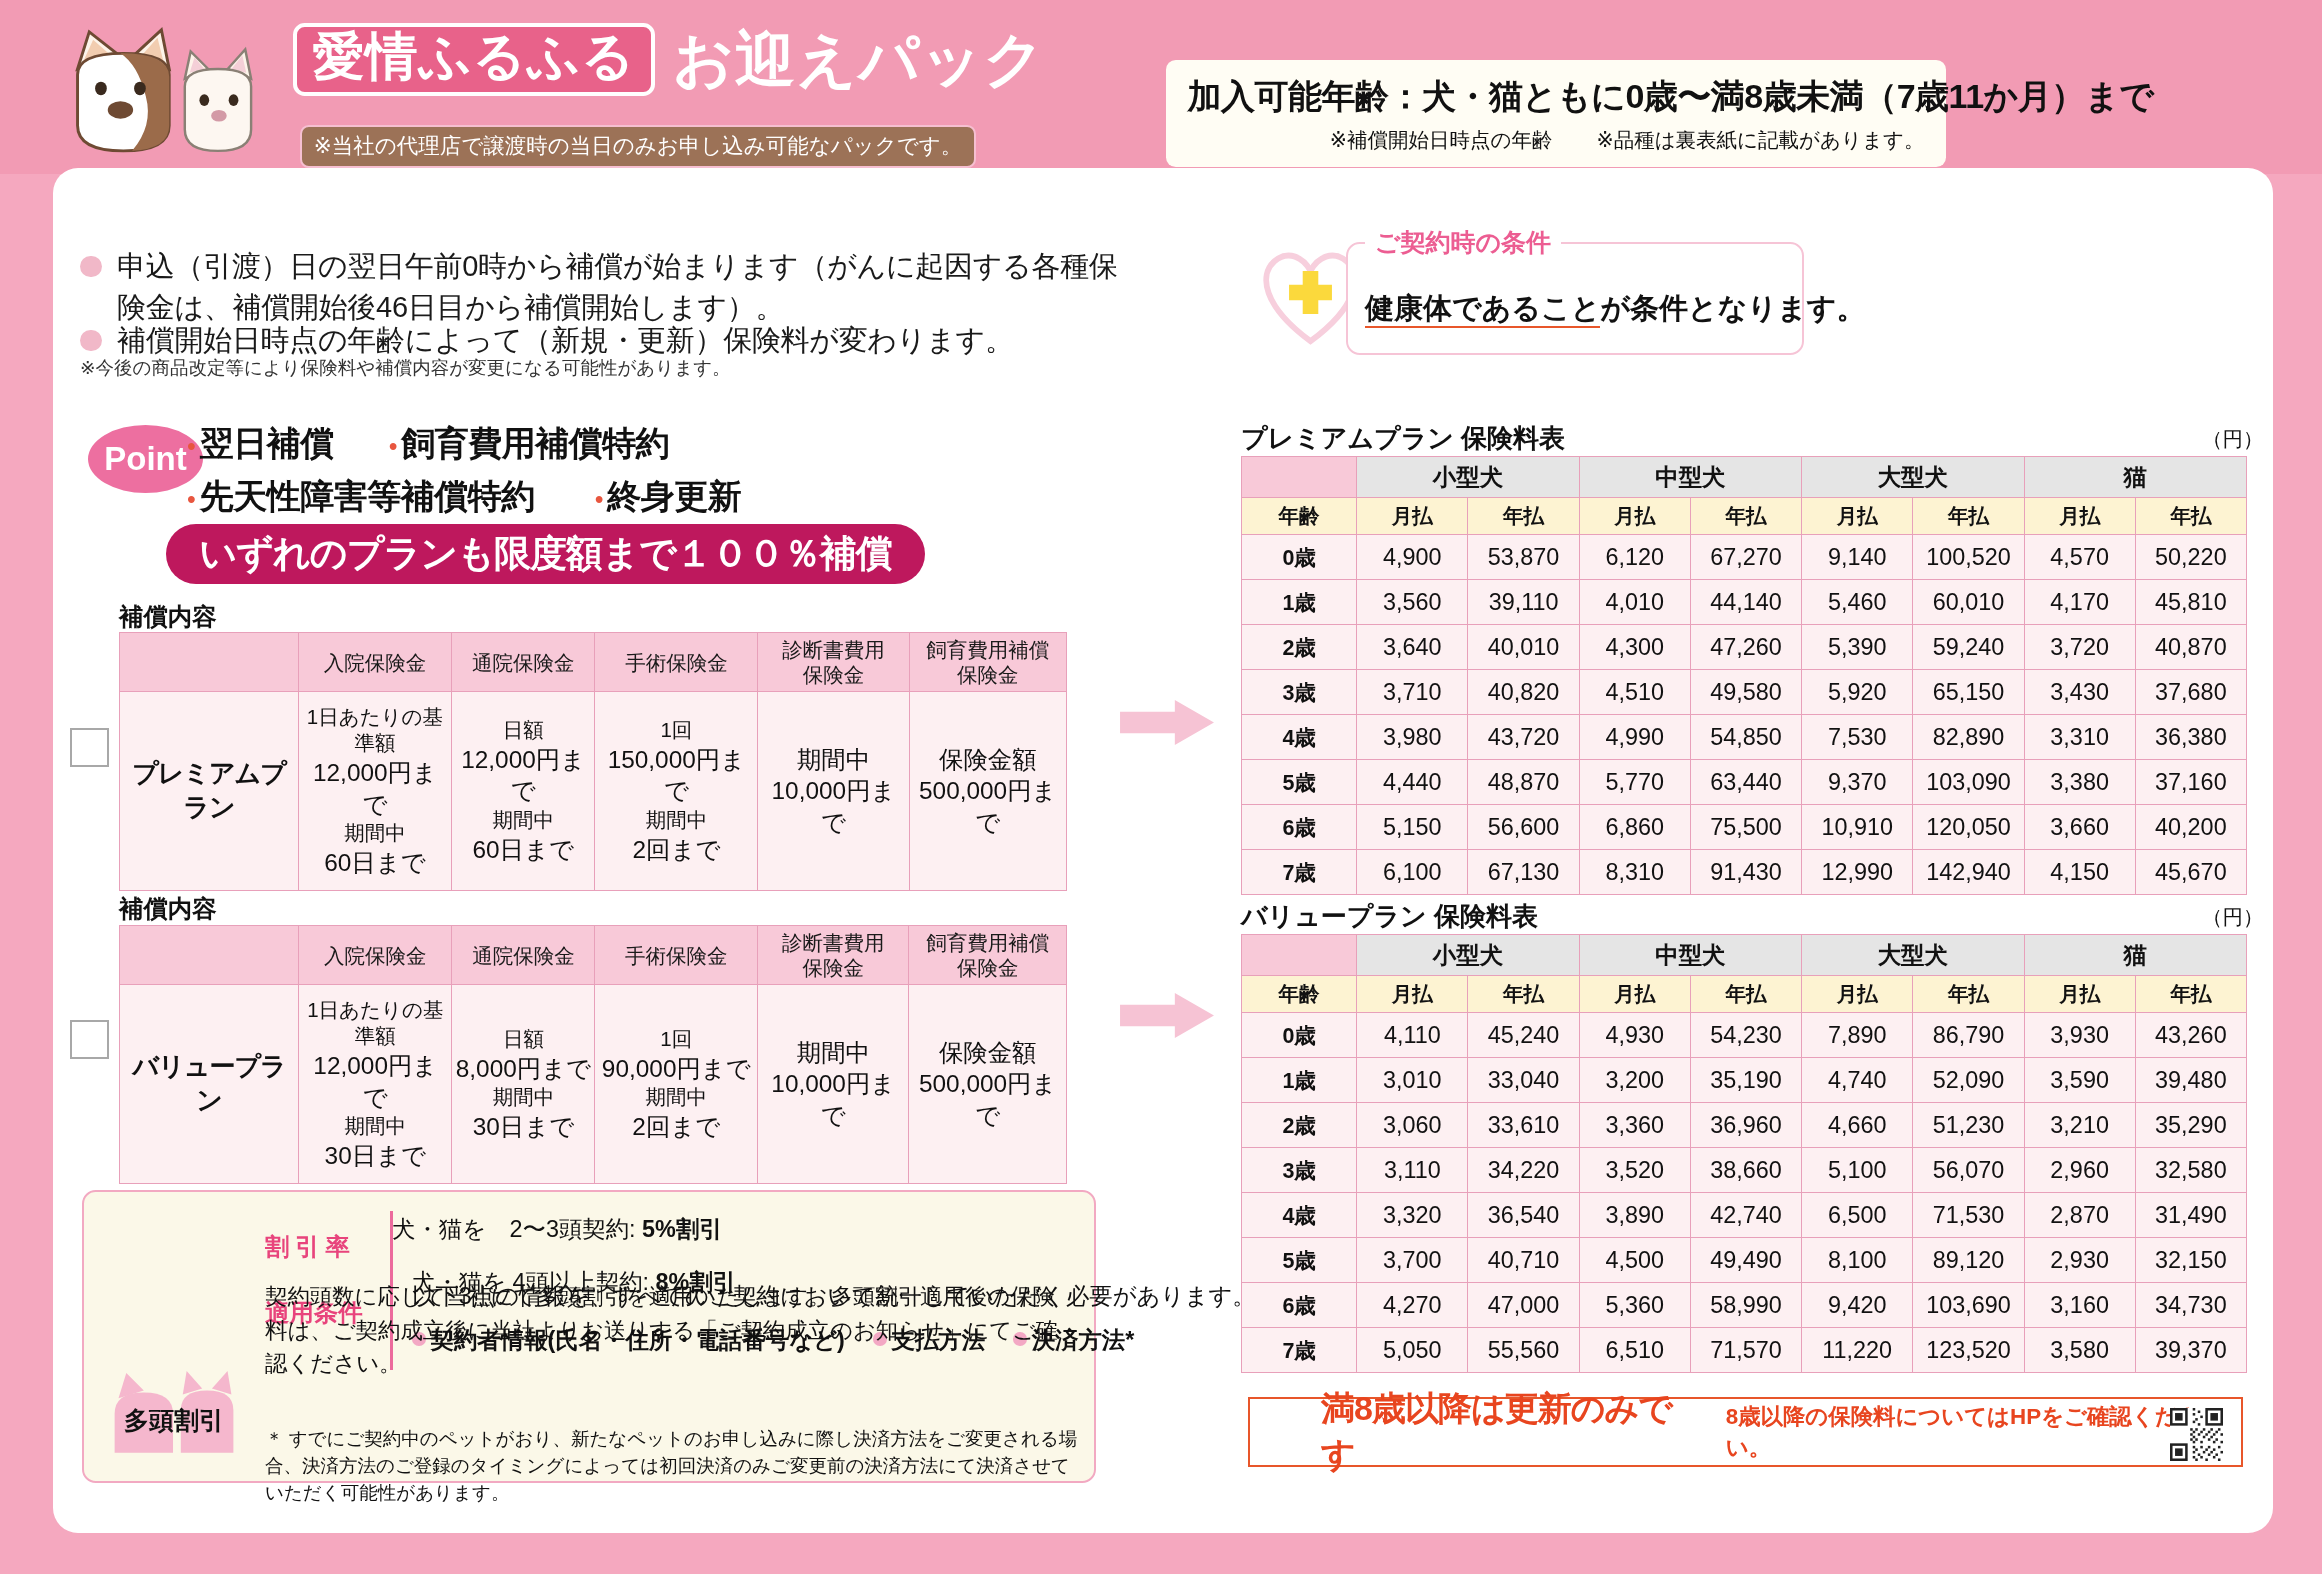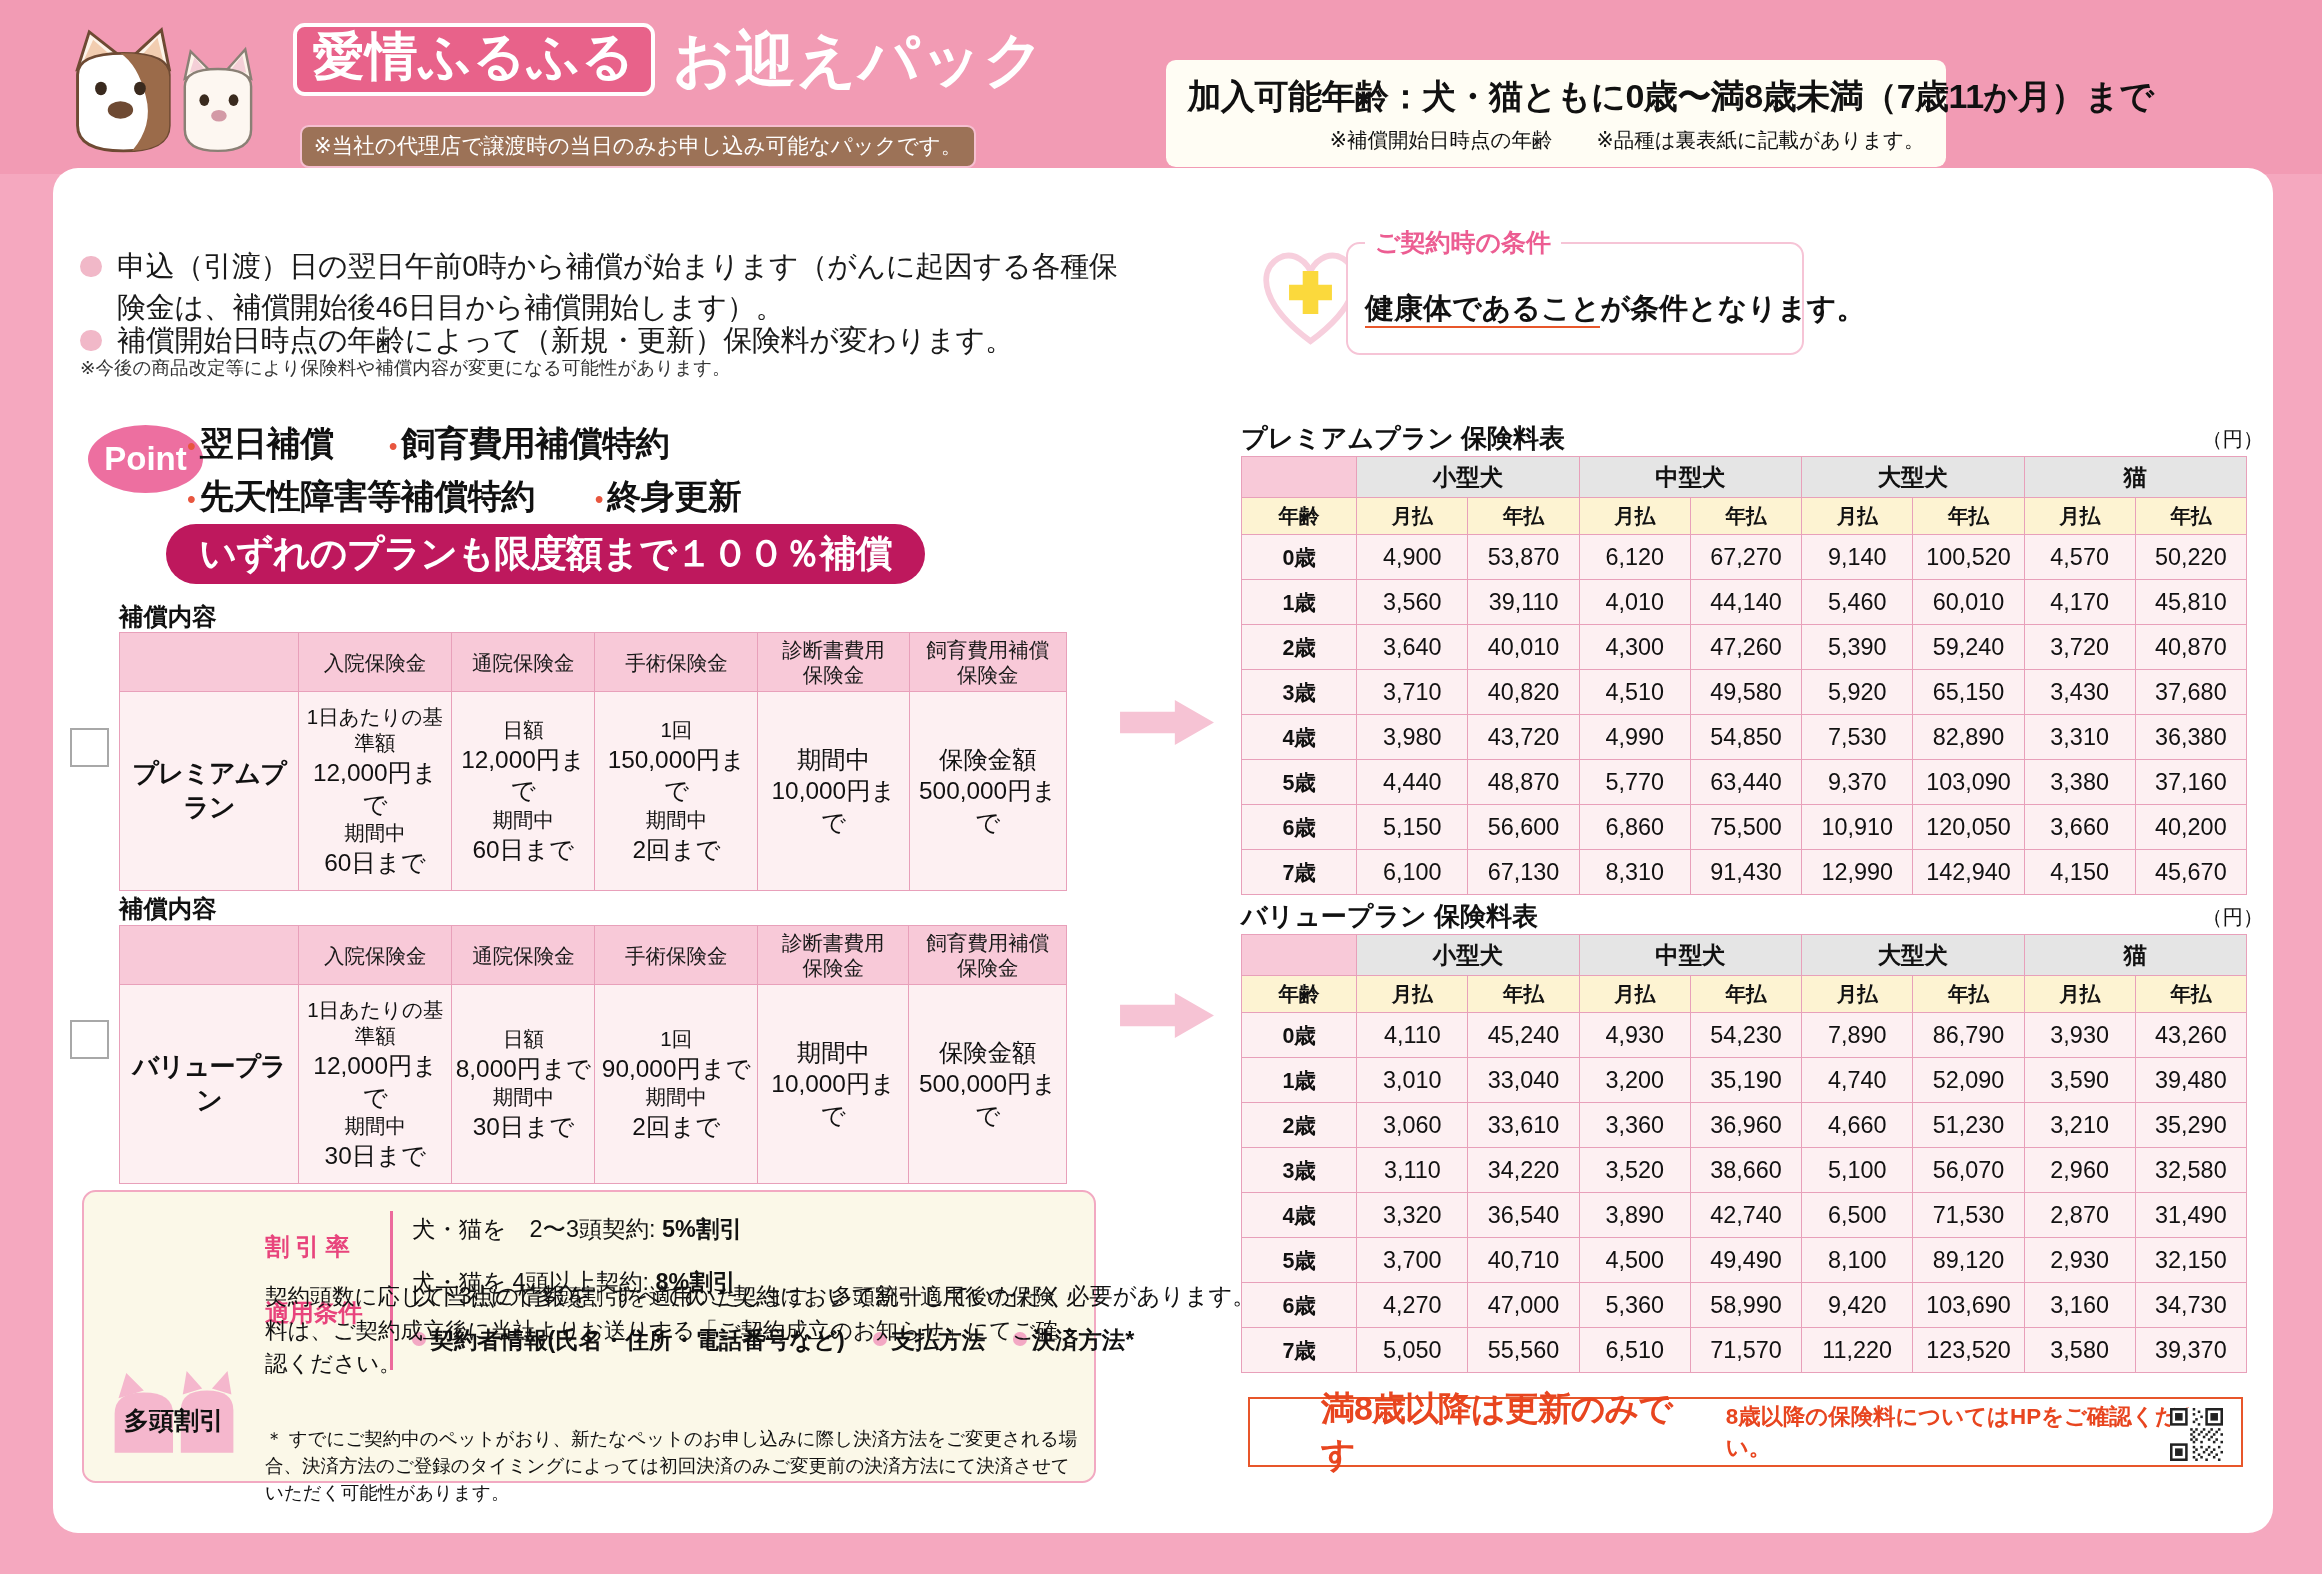--- a/index.html
+++ b/index.html
@@ -570,21 +570,21 @@
     <path d="M18 34 L26 8 L44 26 Z" fill="#f5b7cd"></path>
     <path d="M14 50 q0 -22 30 -22 q30 0 30 22 l0 40 l-60 0 Z" fill="#f5b7cd"></path>
     <path d="M84 30 L88 6 L104 24 Z" fill="#f5b7cd"></path>
     <path d="M134 30 L130 6 L114 24 Z" fill="#f5b7cd"></path>
     <path d="M82 46 q0 -20 27 -20 q27 0 27 20 l0 44 l-54 0 Z" fill="#f5b7cd"></path>
   </svg>
   <div class="tagtext" style="position:absolute; left:101px; top:1404px; width:146px; text-align:center; font-size:25px; font-weight:bold; color:#111;">多頭割引</div>
 
   <div class="disc-label" style="left:265px; top:1231px;">割引率</div>
   <div class="disc-bar" style="left:390px; top:1211px; height:94px;"></div>
-  <div class="disc-line" style="left:412px; top:1213px;"><span>犬・猫を　2〜3頭契約: </span><b>5%割引</b></div>
+  <div class="disc-line" style="left:392px; top:1213px;"><span>犬・猫を　2〜3頭契約: </span><b>5%割引</b></div>
   <div class="disc-line" style="left:412px; top:1266px;"><span>犬・猫を 4頭以上契約: </span><b>8%割引</b></div>
 
   <div class="disc-label" style="left:265px; top:1297px; letter-spacing:0px;">適用条件</div>
   <div class="disc-bar" style="left:390px; top:1280px; height:90px;"></div>
   <div class="disc-line" style="left:412px; top:1280px;">以下3点の情報を、すべてのご契約において統一していただく必要があります。</div>
   <div class="disc-line" style="left:412px; top:1324px; font-weight:bold;">
     <span><span class="cond-dot"></span><span>契約者情報(氏名・住所・電話番号など)</span></span>
     <span style="margin-left:21.5px;"><span class="cond-dot"></span><span>支払方法</span></span>
     <span style="margin-left:21.5px;"><span class="cond-dot"></span><span>決済方法*</span></span>
   </div>

